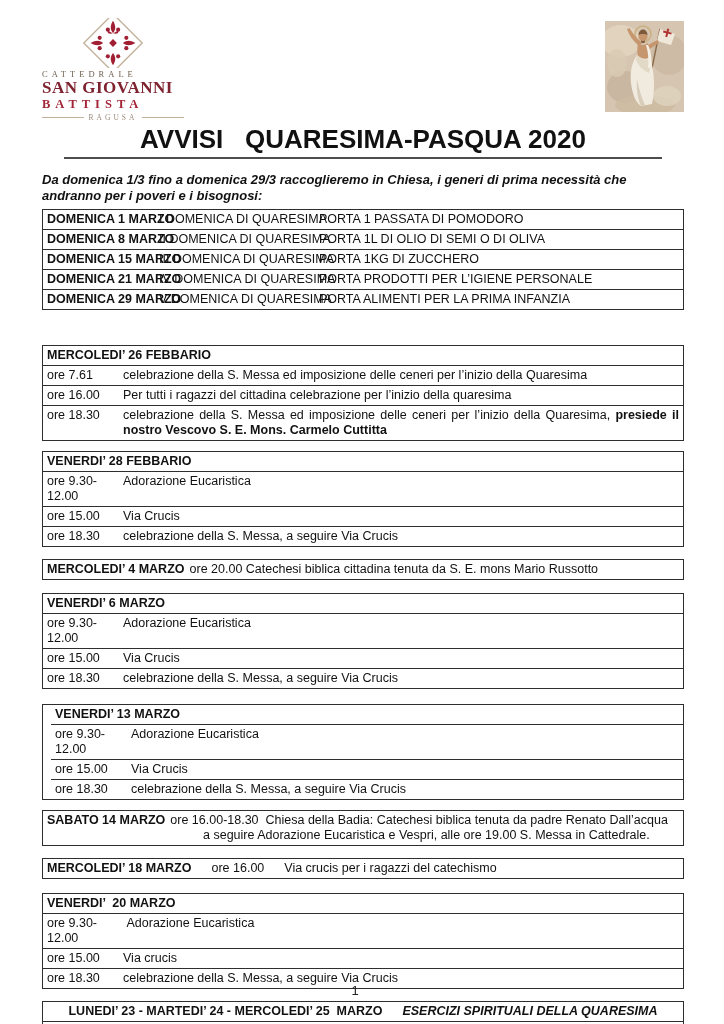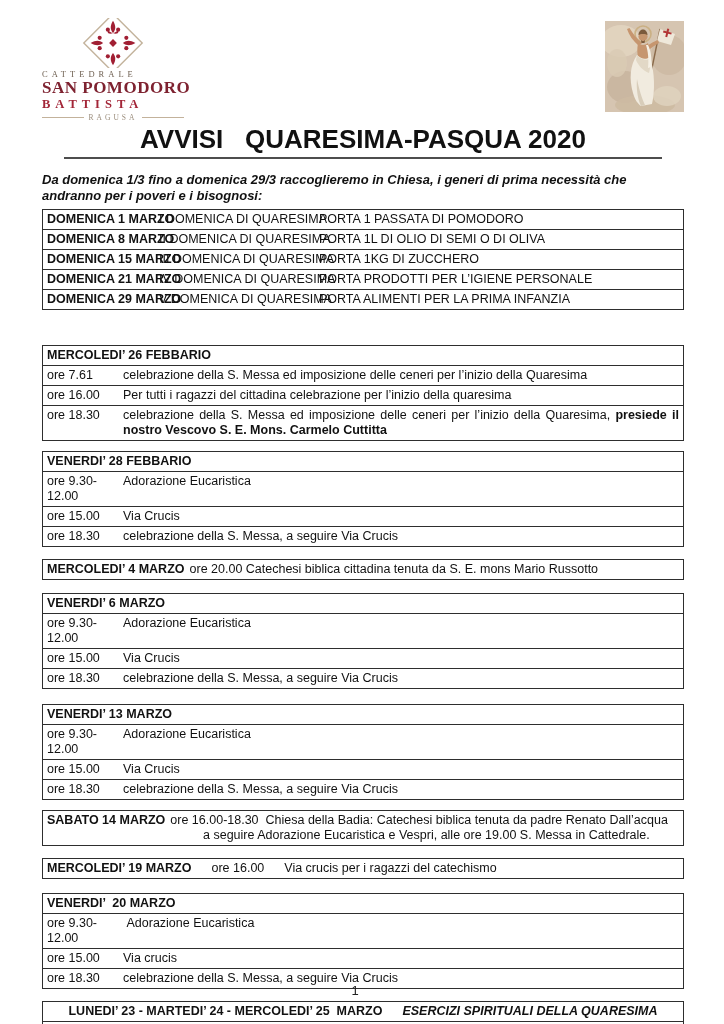--- a/index.html
+++ b/index.html
@@ -44,21 +44,21 @@
 
   .cdate{width:112px;flex-shrink:0;font-weight:bold;white-space:nowrap;}
   .csun{width:160px;flex-shrink:0;white-space:nowrap;}
   .citem{flex:1;white-space:nowrap;}
 
   .m-sp1{height:35px;}
   .mt10{margin-top:10px;}
   .mt12{margin-top:12px;}
   .mt13{margin-top:13px;}
   .mt14{margin-top:14px;}
-  .mt15{margin-top:15px;}
+  .mt15{margin-top:15px;padding-left:8px;}
 
   .line2-indent{padding-left:156px;}
   .inline-gap{display:inline-block;width:20px;}
   .inline-gap-sm{display:inline-block;width:5px;}
 
   .page-number{position:absolute;left:0;right:14px;bottom:26px;text-align:center;font-size:13px;color:#222;}
 </style>
 </head>
 <body>
 
@@ -88,21 +88,21 @@
           </g>
           <g transform="rotate(270 50 29)">
             <path d="M50 3 C46.5 9 46.5 13 50 17.5 C53.5 13 53.5 9 50 3 Z"></path>
             <circle cx="44" cy="13.5" r="2.4"></circle>
               <circle cx="56" cy="13.5" r="2.4"></circle>
           </g>
           <rect x="46.8" y="25.8" width="6.4" height="6.4" transform="rotate(45 50 29)"></rect>
         </g>
       </svg>
       <div class="logo-cattedrale">CATTEDRALE</div>
-      <div class="logo-sangiovanni">SAN POMODORO</div>
+      <div class="logo-sangiovanni">SAN GIOVANNI</div>
       <div class="logo-battista">BATTISTA</div>
       <div class="logo-ragusa">
         <span class="rline"></span>
         <span class="rtext">RAGUSA</span>
         <span class="rline"></span>
       </div>
     </div>
 
     <svg class="christ-img" width="79" height="91" viewBox="0 0 79 91">
       <rect width="79" height="91" fill="#d6c5b1"></rect>
@@ -245,21 +245,21 @@
 
   <div class="tbl mt10">
     <div class="trow" style="display:block;">
       <div class="wspre"><span class="b">SABATO 14 MARZO</span><span class="inline-gap-sm"></span><span>ore 16.00-18.30  Chiesa della Badia: Catechesi biblica tenuta da padre Renato Dall’acqua</span></div>
       <div class="line2-indent">a seguire Adorazione Eucaristica e Vespri, alle ore 19.00 S. Messa in Cattedrale.</div>
     </div>
   </div>
 
   <div class="tbl mt12">
     <div class="trow">
-      <span><span class="b">MERCOLEDI’ 19 MARZO</span><span class="inline-gap"></span><span>ore 16.00</span><span class="inline-gap"></span><span>Via crucis per i ragazzi del catechismo</span></span>
+      <span><span class="b">MERCOLEDI’ 18 MARZO</span><span class="inline-gap"></span><span>ore 16.00</span><span class="inline-gap"></span><span>Via crucis per i ragazzi del catechismo</span></span>
     </div>
   </div>
 
   <div class="tbl mt14">
     <div class="trow thead">VENERDI’  20 MARZO</div>
     <div class="trow">
       <span class="time">ore 9.30-12.00</span>
       <span class="desc wspre"> Adorazione Eucaristica</span>
     </div>
     <div class="trow">

